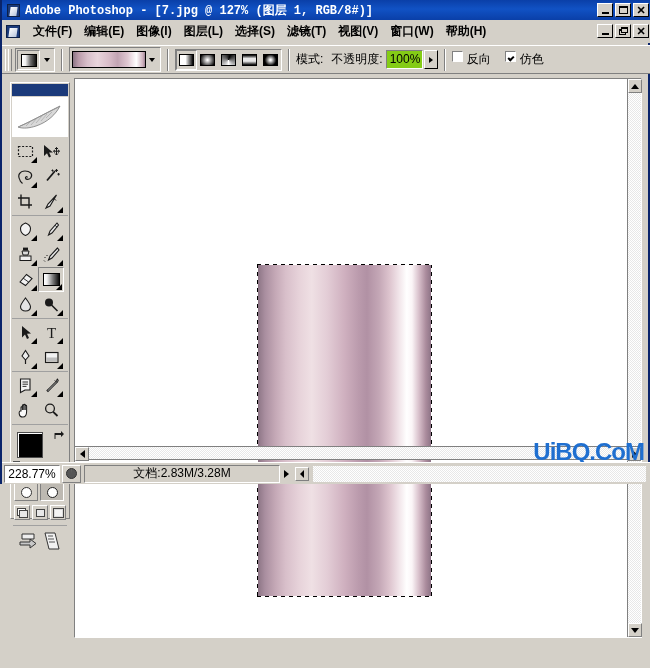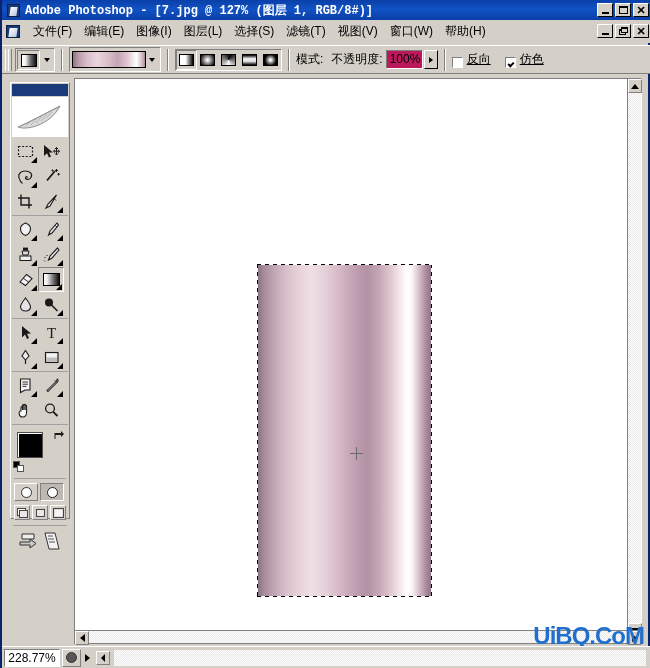--- a/index.html
+++ b/index.html
@@ -5,21 +5,21 @@
   * { box-sizing: border-box; }
   html, body { margin:0; padding:0; }
   body {
     width:650px; height:668px;
     font-family:"Liberation Sans", sans-serif;
     font-size:12px;
     background:#d4d0c8;
     overflow:hidden;
     -webkit-font-smoothing:none;
   }
-  #app { position:relative; width:650px; height:668px; background:#d4d0c8;
+  #app { position:relative; width:650px; height:484px; background:#d4d0c8;
          border:2px solid #0a246a; border-top:none; border-bottom:none; }
 
   
   .titlebar {
     position:absolute; left:0; top:0; width:650px; height:20px;
     background:linear-gradient(180deg,#0a3fa8 0%,#1152c4 45%,#0a3fa8 100%);
     display:flex; align-items:center; padding:0 2px;
   }
   .tb-icon { width:15px; height:15px; margin:0 4px 0 2px; position:relative; flex:none; }
   .tb-icon .ps { position:absolute; inset:1px; background:#1b3a7a;
@@ -47,21 +47,21 @@
   .menubar {
     position:absolute; left:0; top:20px; width:650px; height:23px;
     background:#d4d0c8; display:flex; align-items:center; padding-left:3px;
     border-bottom:1px solid #d4d0c8;
   }
   .doc-icon{ width:16px; height:15px; position:relative; margin-right:6px; flex:none;}
   .doc-icon .ps{ position:absolute; inset:1px; background:#1b3a7a; border:1px solid #0c1f46;}
   .doc-icon .ps:after{ content:""; position:absolute; left:2px; top:2px; width:8px; height:9px;
      background:linear-gradient(135deg,#ffffff,#b9c6dd); transform:skewX(-8deg);}
   .menu-item{ padding:2px 6px; font-size:12px; color:#000; white-space:nowrap; cursor:default;
-              font-family:"Liberation Sans", sans-serif; }
+              font-family:"Liberation Sans", sans-serif;font-weight:bold; }
   .menu-spacer{ flex:1; }
   .menubar .tb-btns{ margin-right:3px; }
 
   
   .optbar{
     position:absolute; left:0; top:45px; width:650px; height:29px;
     background:#d4d0c8; display:flex; align-items:center;
     border-top:1px solid #fff; border-bottom:1px solid #808080;
     padding-left:2px; gap:0;
   }
@@ -102,29 +102,29 @@
   .sw-diamond{ background:radial-gradient(circle at 50% 50%,#fff 8%,#000 70%); }
 
   .lbl{ font-size:12px; color:#000; white-space:nowrap; font-family:"Liberation Sans",sans-serif;}
   .combo{ display:flex; align-items:center; height:19px; background:#fff;
       border:1px solid; border-color:#808080 #fff #fff #808080; margin-left:4px; flex:none;}
   .combo .txt{ width:84px; padding:0 4px; font-size:12px; color:#000; }
   .combo .dd{ width:15px;height:17px; background:#d4d0c8; margin:0 1px 0 0;
       border:1px solid; border-color:#fff #000 #000 #fff;
       display:flex; align-items:center; justify-content:center;}
   .numbox{ display:flex; align-items:center; height:19px; margin-left:3px; flex:none;}
-  .numbox .txt{ background:#be185d; border:1px solid; border-color:#808080 #fff #fff #808080;
+  .numbox .txt{ background:#84cc16; border:1px solid; border-color:#808080 #fff #fff #808080;
       padding:1px 3px; font-size:12px; width:37px; height:19px; line-height:15px;}
   .numbox .dd{ width:14px;height:19px; background:#d4d0c8; margin-left:1px;
       border:1px solid; border-color:#fff #000 #000 #fff;
       display:flex;align-items:center;justify-content:center;}
   .caret-r{ width:0;height:0;border-top:3px solid transparent;border-bottom:3px solid transparent;
       border-left:4px solid #000;}
 
-  .chk{ display:flex; align-items:flex-end; gap:4px; flex:none;text-decoration:underline; }
+  .chk{ display:flex; align-items:flex-start; gap:4px; flex:none; }
   .chkbox{ width:11px;height:11px; background:#fff;
       border:1px solid; border-color:#808080 #fff #fff #808080; position:relative;}
   .chkbox.on:after{ content:""; position:absolute; left:2px; top:4px; width:4px;height:2px;
       border-left:2px solid #000; border-bottom:2px solid #000;
       transform:rotate(-45deg); }
 
   
   .toolpal{
     position:absolute; left:8px; top:82px; width:60px; height:437px;
     background:#d4d0c8; border:1px solid; border-color:#fff #808080 #808080 #fff;
@@ -630,20 +630,21 @@
   <div class="watermark-bot">UiBQ.CoM</div>
 
   <div class="statusbar">
     <div class="sb-zoom">228.77%</div>
     <div class="sb-prev">
       <svg width="13" height="13" viewBox="0 0 13 13">
         <path d="M6.5 1.5 A5 5 0 1 1 6.4 1.5 L6.5 6.5 Z" fill="#555"></path>
         <circle cx="6.5" cy="6.5" r="5" fill="none" stroke="#333" stroke-width="1"></circle>
       </svg>
     </div>
+    <div class="sb-info">文档:2.83M/3.28M</div>
     <div class="sb-arrow">
         <span class="tri-rt"></span>
       </div>
     <div class="sb-sm">
         <span class="tri-lf" style="border-right-width:4px"></span>
       </div>
     <div class="sb-track"></div>
   </div>
 
 </div>

